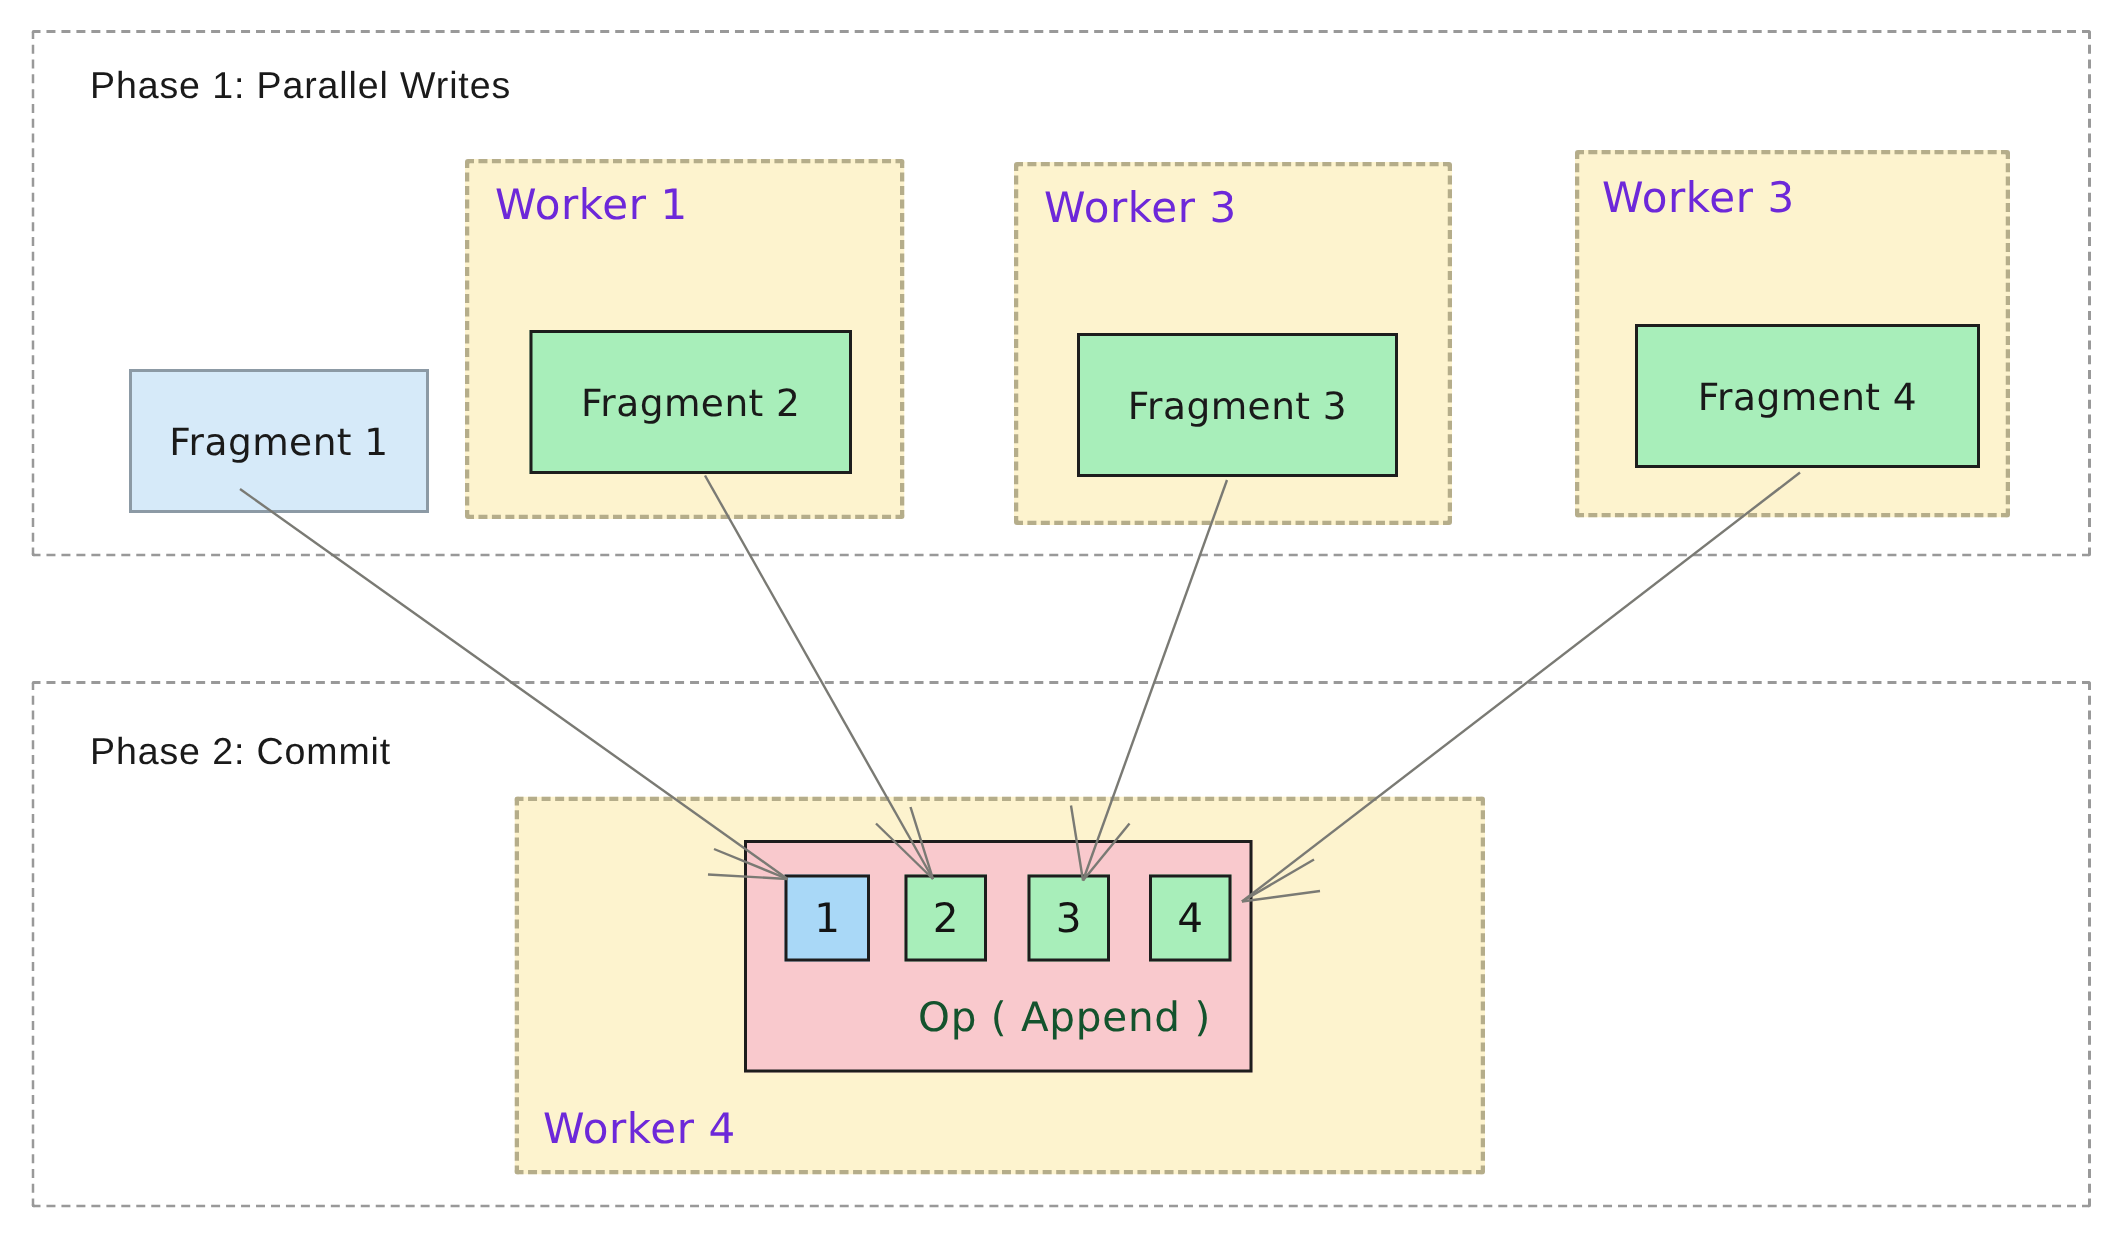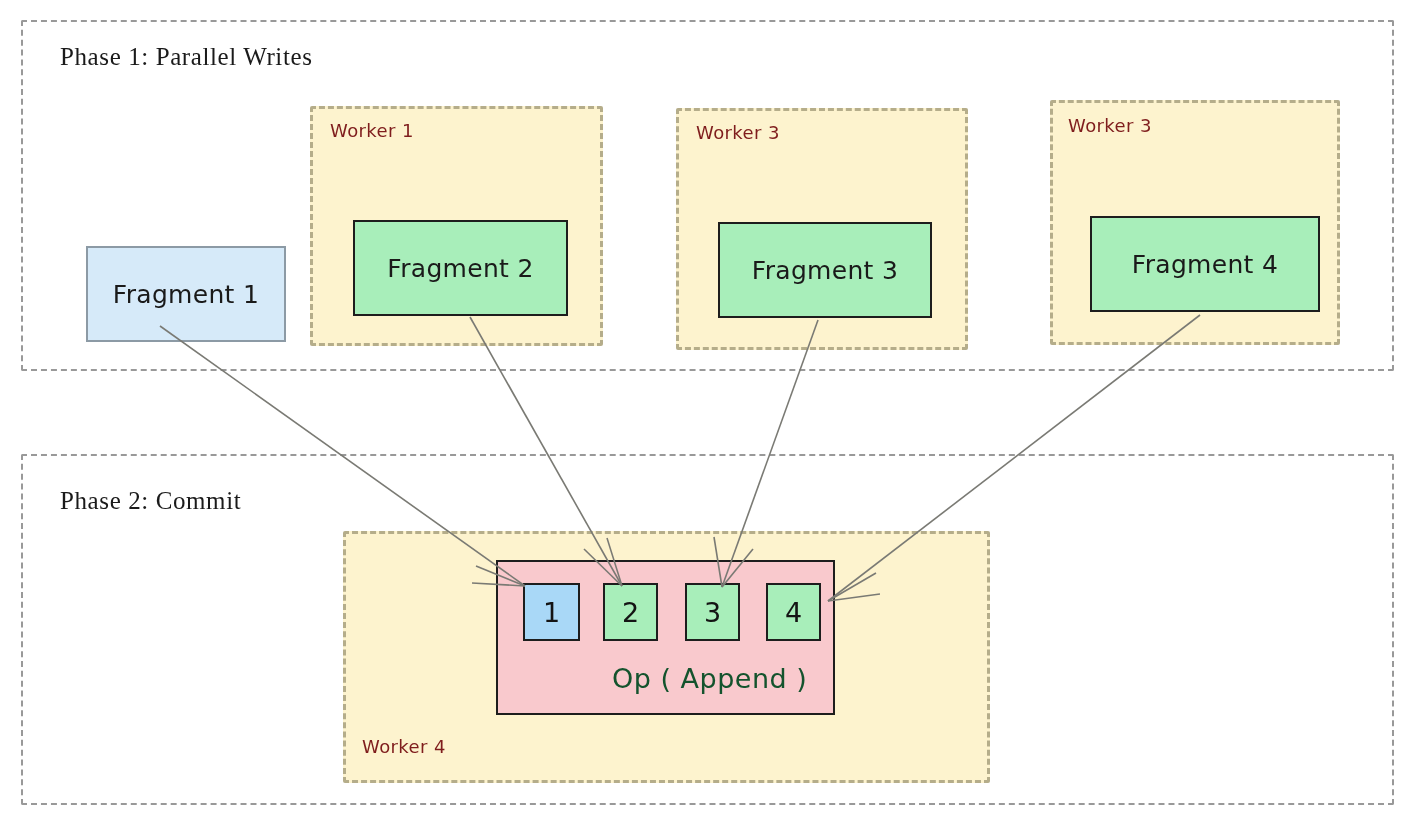--- a/index.html
+++ b/index.html
@@ -19,38 +19,38 @@
   }
   .phase-box {
     position: absolute;
     border: 2.5px dashed #999999;
     background: transparent;
     box-sizing: border-box;
     border-radius: 2px;
   }
   .phase-label {
     position: absolute;
-    font-family: Liberation Serif, serif;
+    font-family: Liberation Sans, sans-serif;
     font-size: 25px;
     color: #1a1a1a;
     letter-spacing: 0.6px;
     white-space: nowrap;
   }
   .worker-box {
     position: absolute;
     border: 3px dashed #b5ad8a;
     background: #fdf3ce;
     box-sizing: border-box;
     border-radius: 2px;
   }
   .worker-label {
     position: absolute;
     font-family: "DejaVu Sans", sans-serif;
-    font-size: 18px;
-    color: #7f1d1d;
+    font-size: 28px;
+    color: #6d28d9;
     letter-spacing: 0.4px;
     white-space: nowrap;
   }
   .frag-box {
     position: absolute;
     box-sizing: border-box;
     display: flex;
     align-items: center;
     justify-content: center;
     font-family: "DejaVu Sans", sans-serif;

